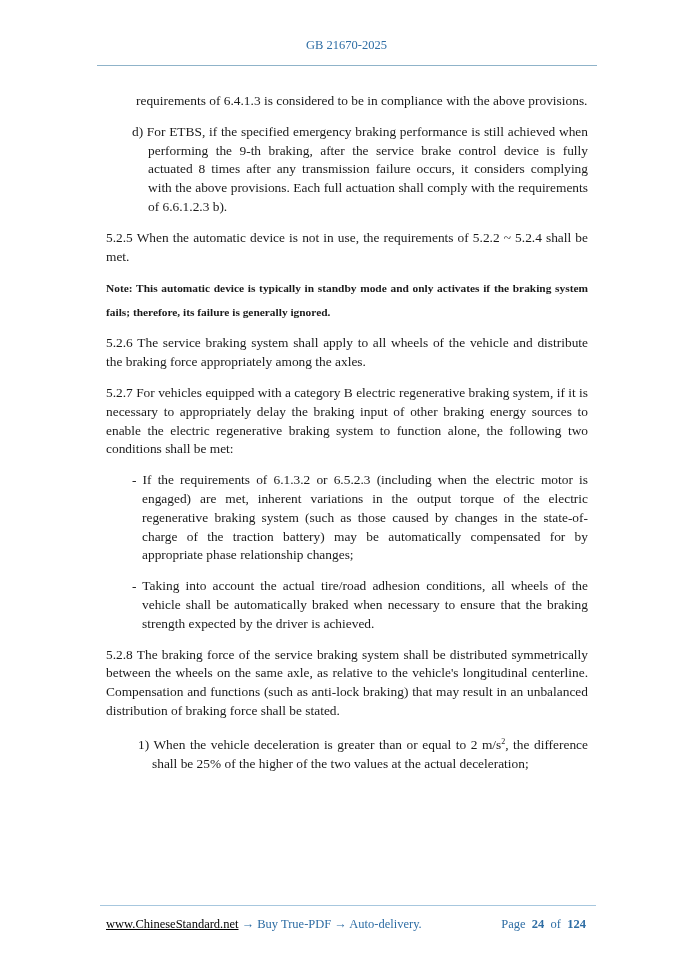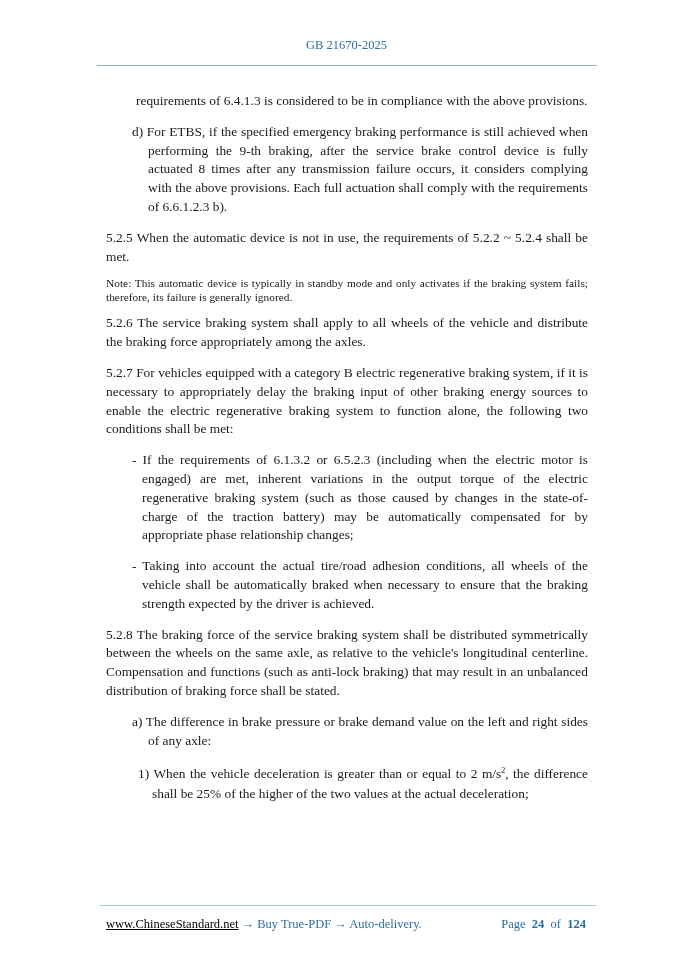--- a/index.html
+++ b/index.html
@@ -6,21 +6,21 @@
   body { width: 693px; height: 980px; position: relative; overflow: hidden;
          font-family: "Liberation Serif", "DejaVu Serif", serif; color: #1a1a1a; }
   .header { position: absolute; top: 38px; left: 0; width: 693px; text-align: center;
             font-size: 12.5px; color: #2e6da4; }
   .header-rule { position: absolute; top: 65px; left: 97px; width: 500px; height: 1px; background: #8fb3c9; }
   .content { position: absolute; top: 92px; left: 106px; width: 482px; font-size: 13.4px; line-height: 18.8px; }
   p { margin: 0; text-align: justify; }
   .b { font-weight: normal; }
   .indent1 { padding-left: 30px; }
   .hang { padding-left: 30px; text-indent: -16px; margin-left: 12px; }
-  .note { font-size: 11.4px; line-height: 14px; }
+  .note { font-size: 11.4px; line-height: 24px; font-weight: bold; }
   .footer-rule { position: absolute; top: 905px; left: 100px; width: 496px; height: 1px; background: #a7c7de; }
   .footer { position: absolute; top: 917px; left: 106px; width: 480px; font-size: 12.5px; color: #2e6da4; }
   .footer .link { text-decoration: underline; color: #000000; cursor: pointer; }
   .footer .page { position: absolute; right: 0; top: 0; }
   .footer .page b { font-weight: bold; }
 </style>
 </head>
 <body>
 
 <div class="header">GB 21670-2025</div>
@@ -29,21 +29,20 @@
 <div class="content">
   <p class="indent1" style="margin-bottom:12px;">requirements of 6.4.1.3 is considered to be in compliance with the above provisions.</p>
   <p class="hang" style="margin-bottom:12px;">d) For ETBS, if the specified emergency braking performance is still achieved when performing the 9-th braking, after the service brake control device is fully actuated 8 times after any transmission failure occurs, it considers complying with the above provisions. Each full actuation shall comply with the requirements of 6.6.1.2.3 b).</p>
   <p style="margin-bottom:10px;"><span class="b">5.2.5</span><span> When the automatic device is not in use, the requirements of 5.2.2 ~ 5.2.4 shall be met.</span></p>
   <p class="note" style="margin-bottom:10px;">Note: This automatic device is typically in standby mode and only activates if the braking system fails; therefore, its failure is generally ignored.</p>
   <p style="margin-bottom:12px;"><span class="b">5.2.6</span><span> The service braking system shall apply to all wheels of the vehicle and distribute the braking force appropriately among the axles.</span></p>
   <p style="margin-bottom:12px;"><span class="b">5.2.7</span><span> For vehicles equipped with a category B electric regenerative braking system, if it is necessary to appropriately delay the braking input of other braking energy sources to enable the electric regenerative braking system to function alone, the following two conditions shall be met:</span></p>
   <p class="hang" style="margin-bottom:12px;padding-left:24px;text-indent:-10px;">- If the requirements of 6.1.3.2 or 6.5.2.3 (including when the electric motor is engaged) are met, inherent variations in the output torque of the electric regenerative braking system (such as those caused by changes in the state-of-charge of the traction battery) may be automatically compensated for by appropriate phase relationship changes;</p>
   <p class="hang" style="margin-bottom:12px;padding-left:24px;text-indent:-10px;">- Taking into account the actual tire/road adhesion conditions, all wheels of the vehicle shall be automatically braked when necessary to ensure that the braking strength expected by the driver is achieved.</p>
   <p style="margin-bottom:12px;"><span class="b">5.2.8</span><span> The braking force of the service braking system shall be distributed symmetrically between the wheels on the same axle, as relative to the vehicle's longitudinal centerline. Compensation and functions (such as anti-lock braking) that may result in an unbalanced distribution of braking force shall be stated.</span></p>
-  <p class="hang" style="margin-bottom:12px;">a) The difference in brake pressure or brake demand value on the left and right sides of any axle:</p>
   <p style="padding-left:46px;text-indent:-14px;margin-left:0;"><span>1) When the vehicle deceleration is greater than or equal to 2 m/s</span><sup style="font-size:8px;">2</sup><span>, the difference shall be 25% of the higher of the two values at the actual deceleration;</span></p>
 </div>
 
 <div class="footer-rule"></div>
 <div class="footer">
   <span class="link">www.ChineseStandard.net</span><span> → Buy True-PDF → Auto-delivery.</span>
   <span class="page">
     <span>Page</span>&nbsp;
     <b>24</b>&nbsp;
     <span>of</span>&nbsp;

